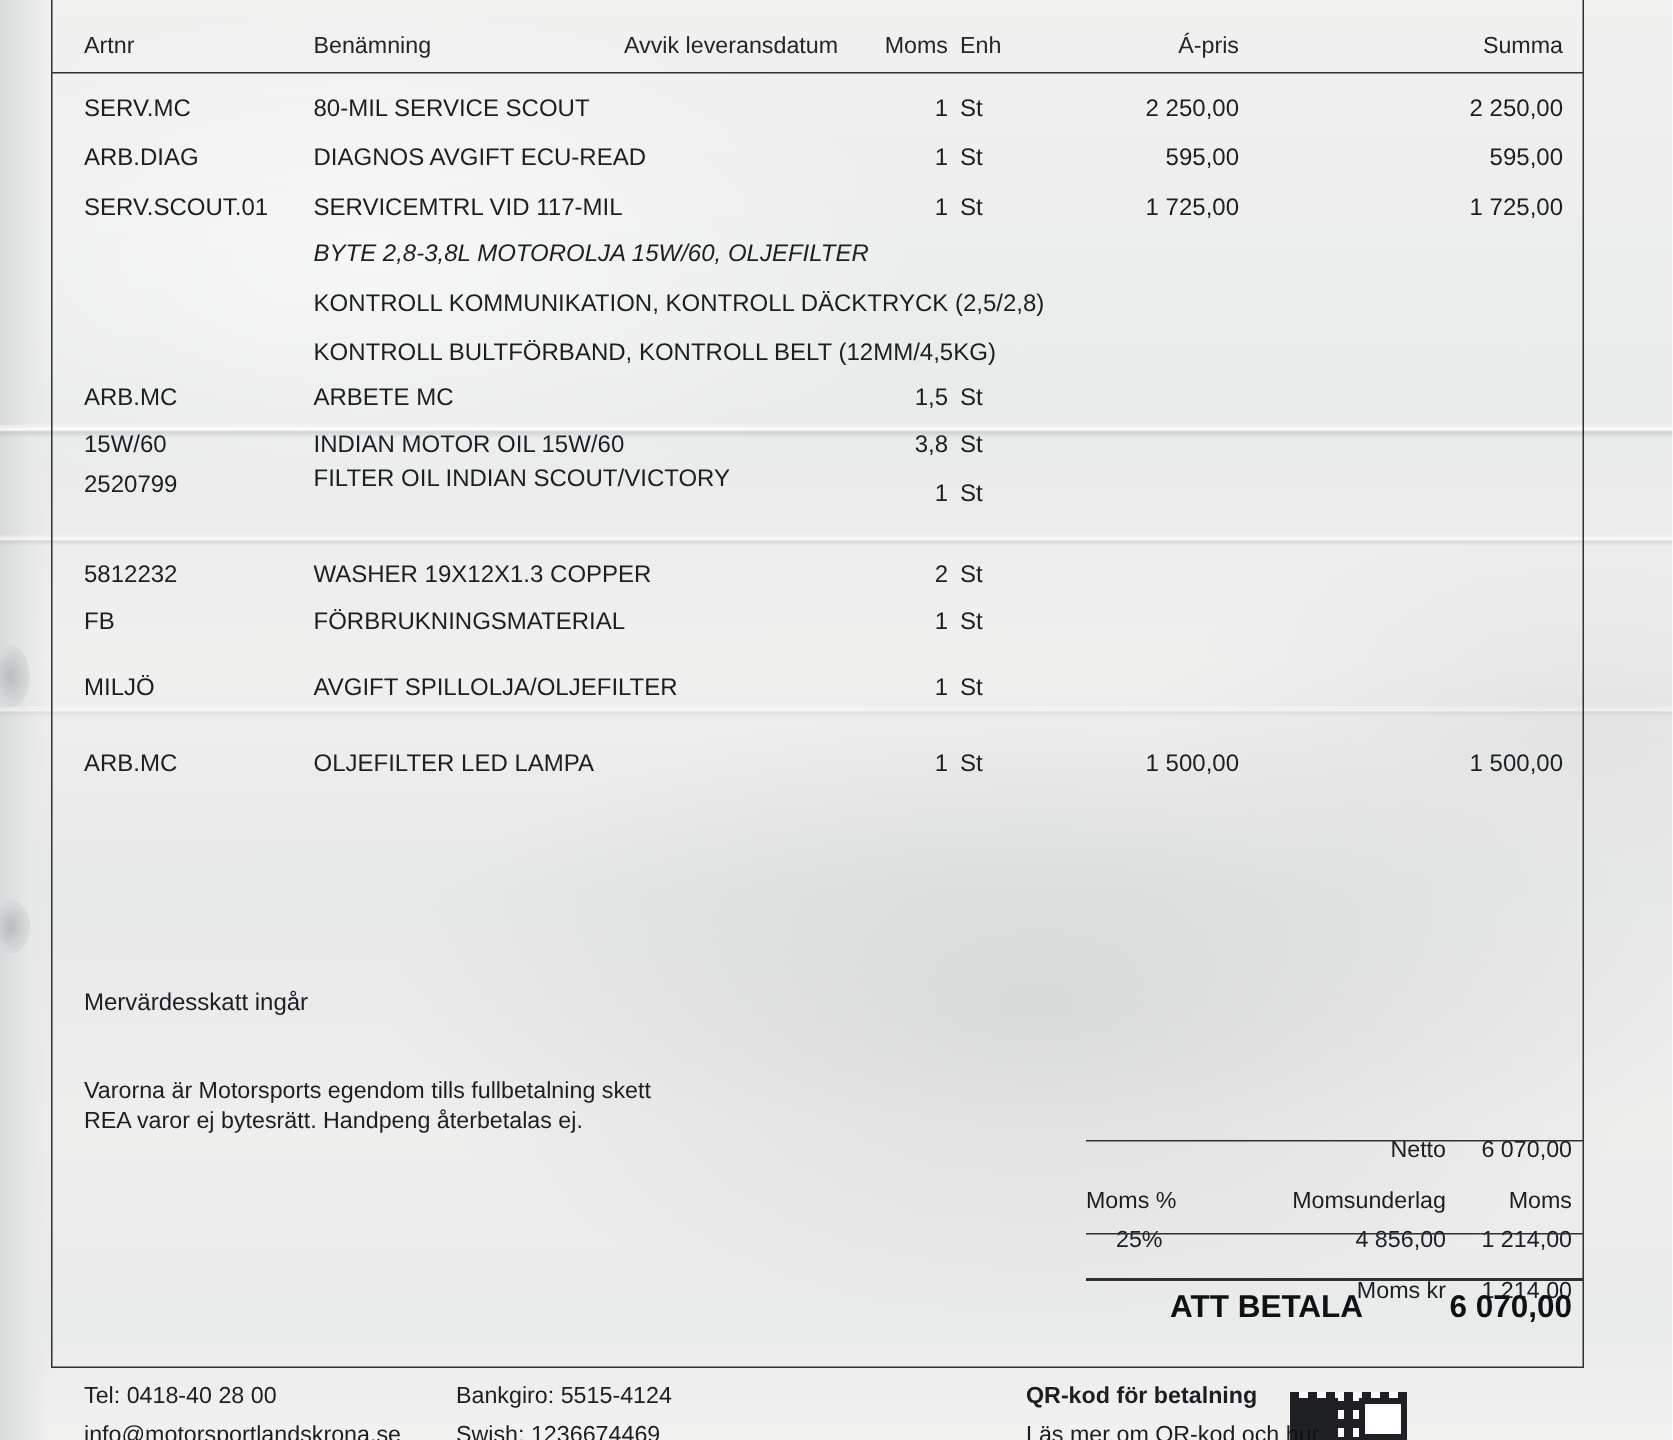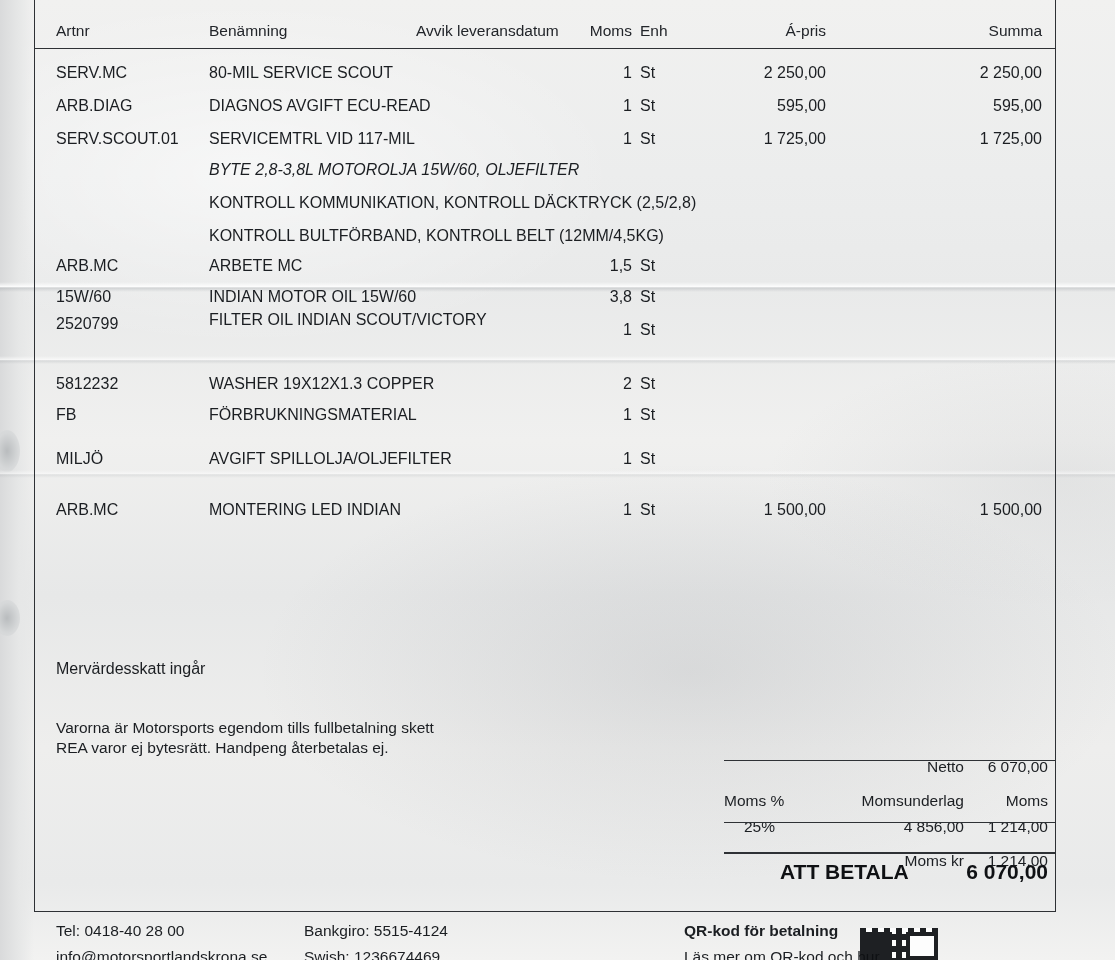--- a/index.html
+++ b/index.html
@@ -343,21 +343,21 @@
 
     <div class="row" style="top:438px;margin-top:12px;">
       <span class="col-artnr">MILJÖ</span>
       <span class="col-ben">AVGIFT SPILLOLJA/OLJEFILTER</span>
       <span class="col-antal">1</span>
       <span class="col-enh">St</span>
     </div>
 
     <div class="row" style="top:501px;">
       <span class="col-artnr">ARB.MC</span>
-      <span class="col-ben">MONTERING LED INDIAN</span>
+      <span class="col-ben">OLJEFILTER LED LAMPA</span>
       <span class="col-antal">1</span>
       <span class="col-enh">St</span>
       <span class="col-apris">1 500,00</span>
       <span class="col-summa">1 500,00</span>
     </div>
 
     <div class="note-vat">Mervärdesskatt ingår</div>
 
     <div class="terms">
       <div>Varorna är Motorsports egendom tills fullbetalning skett</div>

